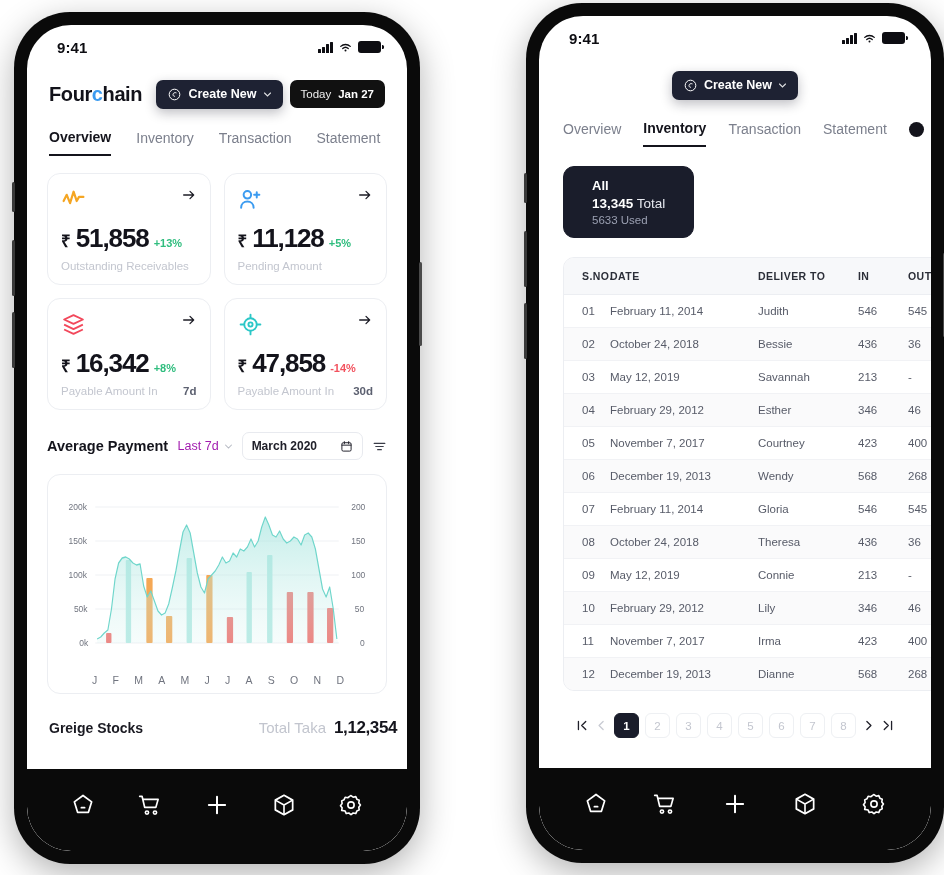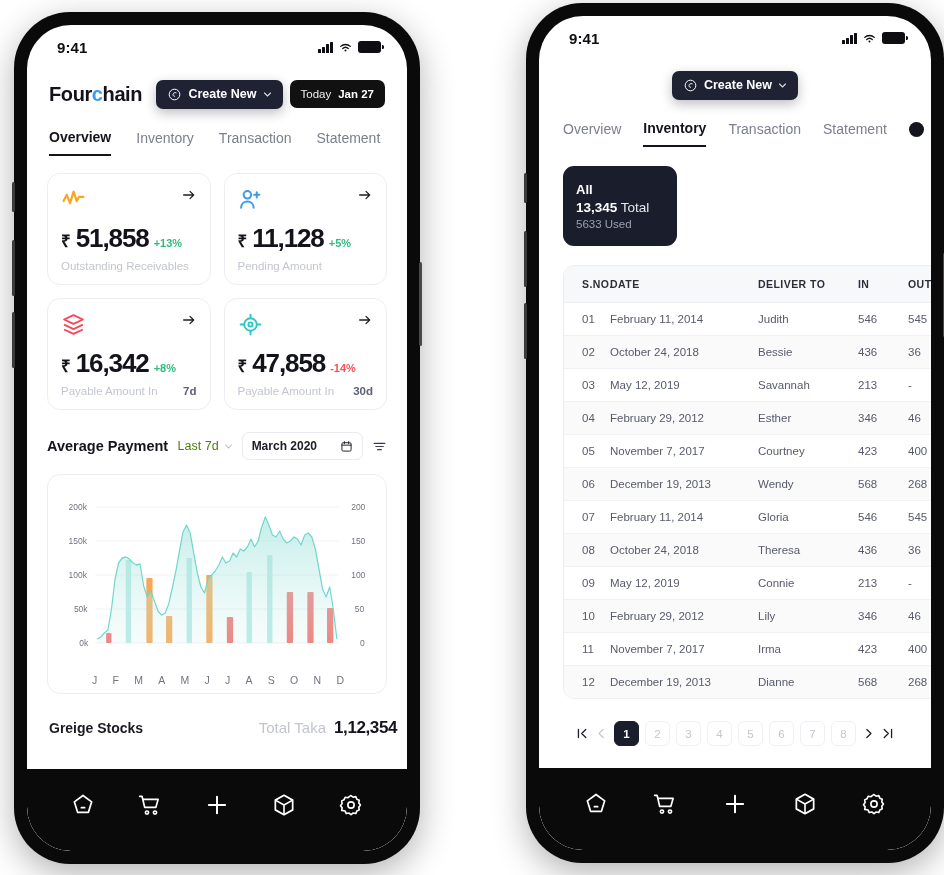--- a/index.html
+++ b/index.html
@@ -117,21 +117,21 @@
   .stat-foot .per { color: #5c6070; font-weight: 700; }
 
   
   .chart-head {
     display: flex; align-items: center; gap: 9px;
     padding: 22px 20px 0 20px;
   }
   .chart-title { font-size: 14.5px; font-weight: 700; color: #14141c; }
   .sel-plain {
     margin-left: auto; display: flex; align-items: center; gap: 5px;
-    font-size: 12.5px; color: #4d7c0f;
+    font-size: 12.5px; color: #a21caf;
   }
   .sel-box {
     display: flex; align-items: center; gap: 23px;
     border: 1px solid #e8eaef; border-radius: 7px; padding: 6px 9px;
     font-size: 12px; font-weight: 700; color: #20202a;
   }
   .ico-sm { width: 13px; height: 13px; flex: none; }
   .filter-ico { width: 15px; height: 15px; color: #3a3d48; flex: none; }
 
   .chart-card {
@@ -161,22 +161,22 @@
     position: absolute; left: 0; right: 0; bottom: 0; height: 82px;
     background: #0a0a0a; display: flex; align-items: center;
     justify-content: space-around; padding: 0 22px 10px 22px;
     border-radius: 0 0 44px 44px;
   }
   .nav-ico { width: 26px; height: 26px; color: #ffffff; }
 
   
   .pills { display: flex; gap: 11px; padding: 19px 0 0 24px; }
   .pill {
-    border: 5px solid #6d28d9; border-radius: 11px;
-    padding: 11px 8px; min-width: 114px; flex: none; background: #fff;
+    border: 1px solid #6d28d9; border-radius: 11px;
+    padding: 11px 28px; min-width: 114px; flex: none; background: #fff;
   }
   .pill.active { background: #1a1d2b; border-color: #1a1d2b; }
   .pill-n { font-size: 13px; color: #858a96; }
   .pill.active .pill-n { color: #fff; font-weight: 700; }
   .pill-t { font-size: 13.5px; color: #6e727e; margin-top: 3px; }
   .pill-t b { color: #3d414d; font-weight: 700; }
   .pill.active .pill-t { color: #e6e8ef; }
   .pill.active .pill-t b { color: #fff; }
   .pill-u { font-size: 11.5px; color: #c9ccd4; margin-top: 3px; }
   .pill.active .pill-u { color: #9ba0b2; }

